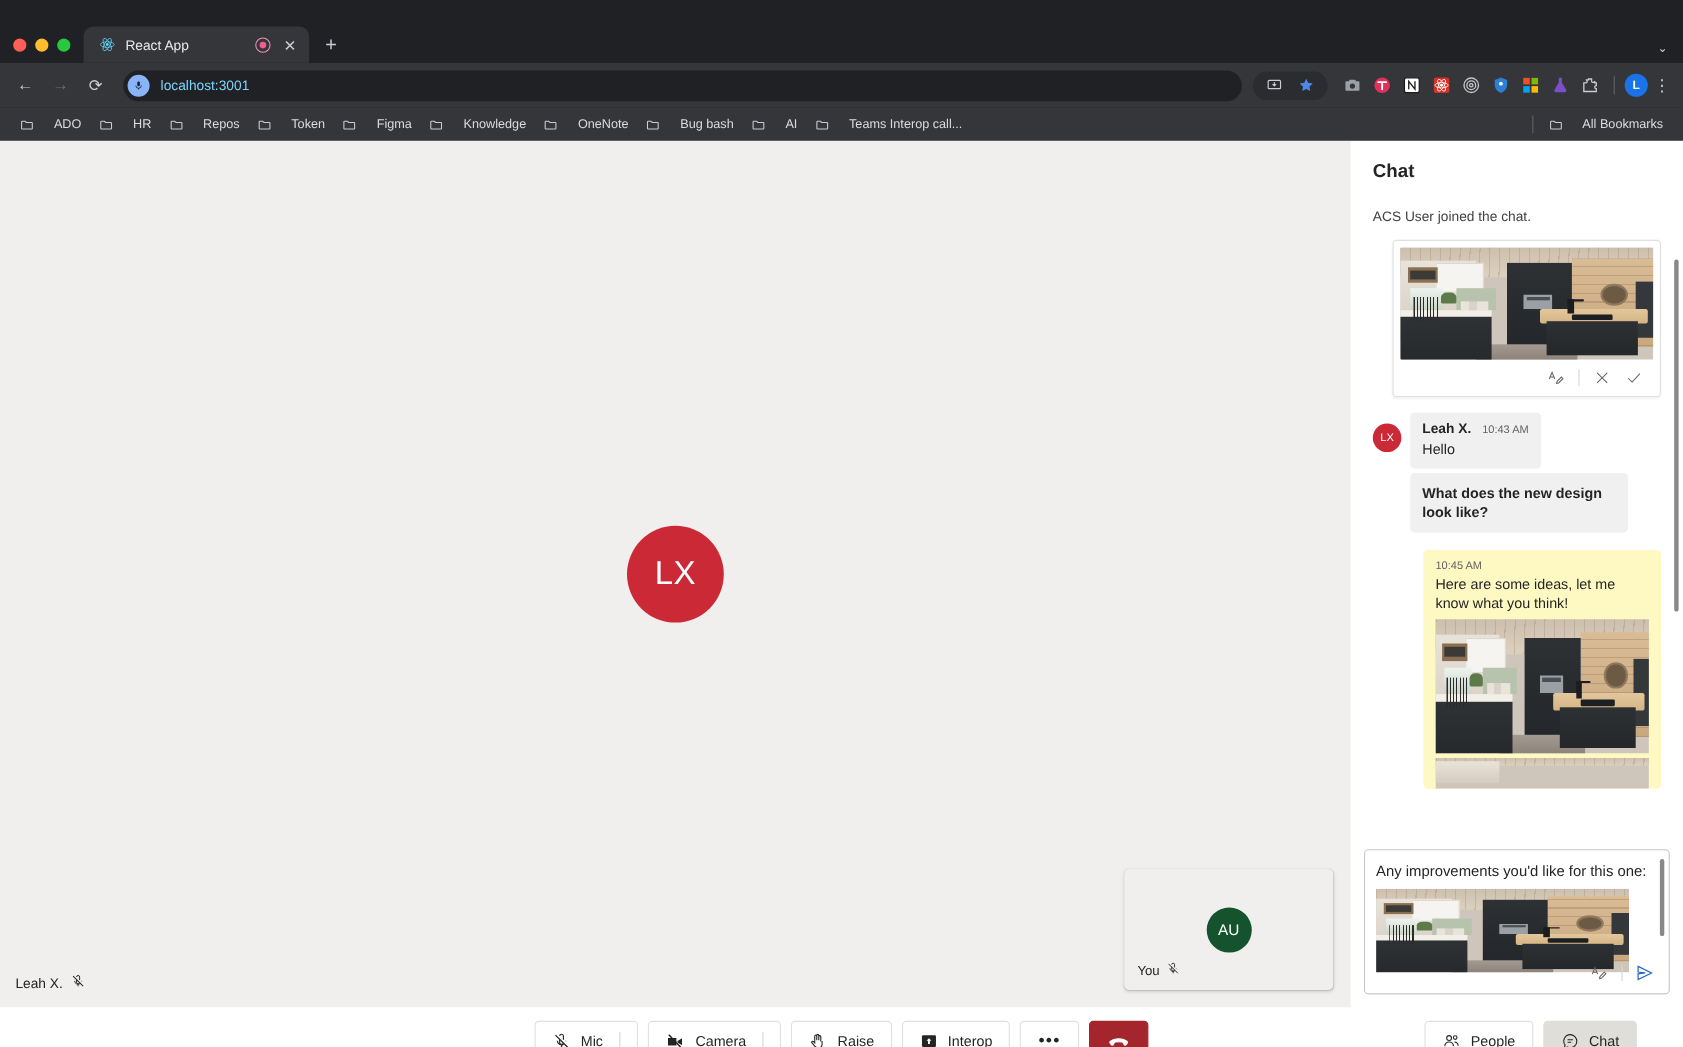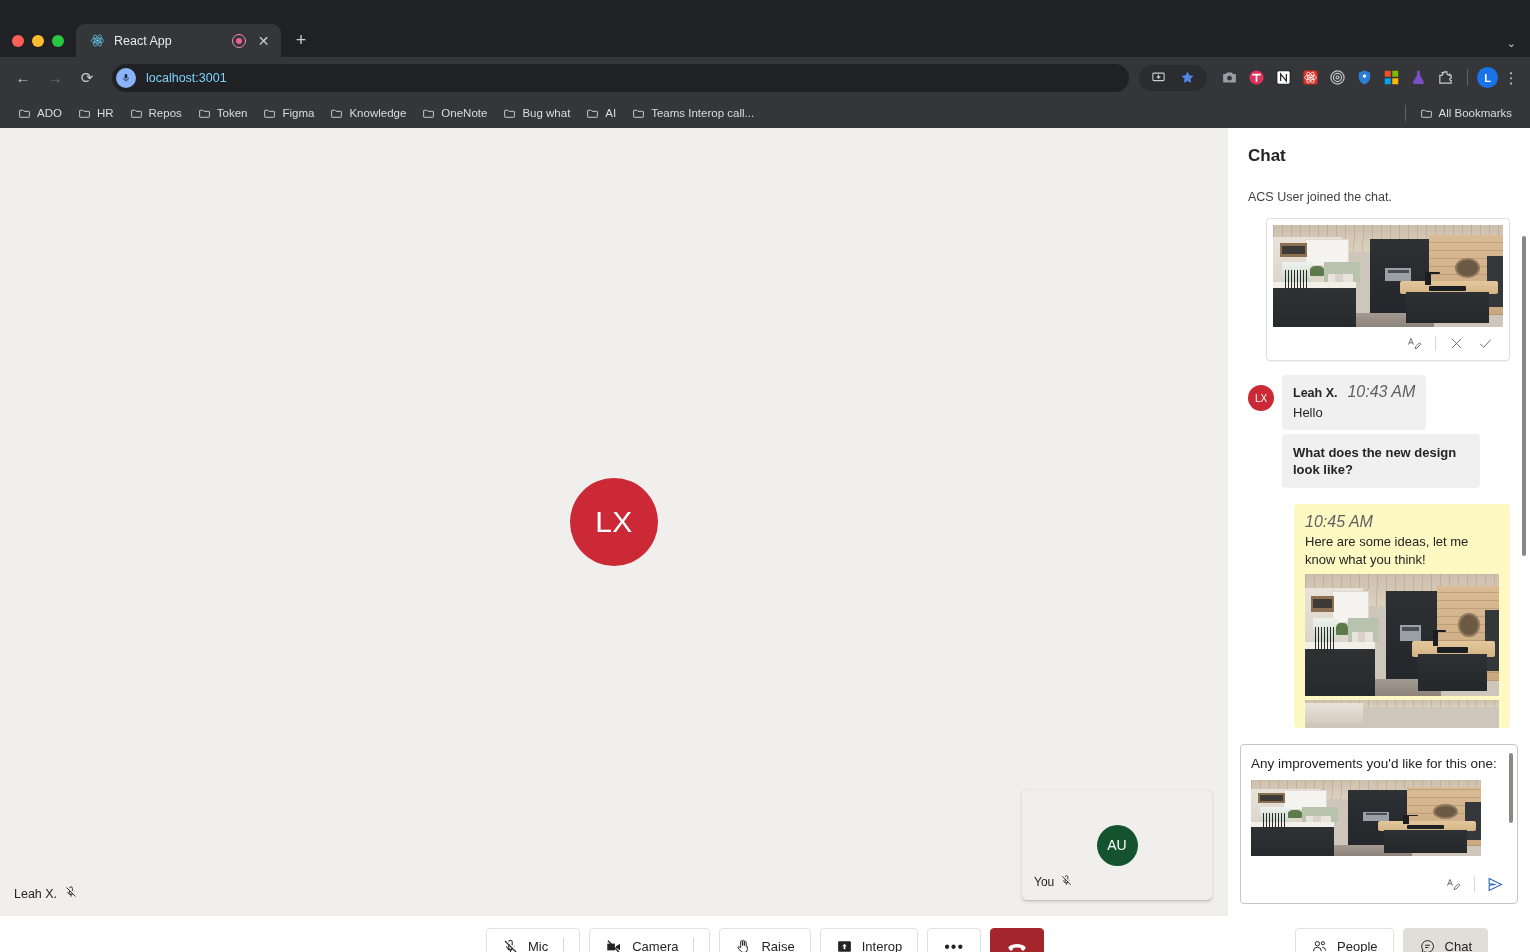--- a/index.html
+++ b/index.html
@@ -85,21 +85,21 @@
     width: 21px; height: 21px; border-radius: 50%; background: #1a73e8;
     color: #fff; font-size: 11px; display: flex; align-items: center;
     justify-content: center; font-weight: bold;
   }
   .kebab { color: #c9ccd1; font-size: 15px; width: 22px; text-align: center; letter-spacing: 0; }
 
   .bookmarks {
     height: 30px; background: #35363a; display: flex; align-items: center;
     padding: 0 10px; gap: 0; flex-shrink: 0; font-size: 11.5px; color: #dadce0;
   }
-  .bm { display: flex; align-items: center; gap: 6px; padding: 0 8px; height: 22px; white-space: nowrap; }
+  .bm { display: flex; align-items: center; gap: 18px; padding: 0 8px; height: 22px; white-space: nowrap; }
   .bm-spacer { flex: 1; }
   .bm-sep { width: 1px; height: 16px; background: #5f6368; margin: 0 6px; }
 
   
   .viewport { flex: 1; background: #fff; display: flex; flex-direction: column; overflow: hidden; }
   .app-body { flex: 1; display: flex; min-height: 0; }
 
   
   .stage { flex: 1; background: #f0efee; position: relative; overflow: hidden; }
   .main-tile {
@@ -165,21 +165,21 @@
     width: 26px; height: 26px; border-radius: 50%; background: #cc2936;
     color: #fff; font-size: 10px; display: flex; align-items: center;
     justify-content: center; flex-shrink: 0; margin-top: 10px;
   }
   .bub-in {
     background: #f0f0f0; border-radius: 4px; padding: 8px 11px 9px 11px;
     max-width: 198px;
   }
   .bub-meta { display: flex; align-items: baseline; gap: 10px; margin-bottom: 3px; }
   .b-name { font-size: 12.5px; color: #242424; font-weight: 700; }
-  .b-time { font-size: 16px; color: #616161; font-style: italic; }
+  .b-time { font-size: 10px; color: #616161; }
   .b-text { font-size: 13px; color: #242424; line-height: 1.32; }
 
   .bub-in2 {
     background: #f0f0f0; border-radius: 4px; padding: 10px 11px;
     max-width: 198px; margin: 0 0 16px 34px; font-weight: bold;
   }
 
   .row-out { display: flex; justify-content: flex-end; }
   .bub-out {
     background: #fef9c3; border-radius: 4px; padding: 9px 11px 0 11px;
@@ -191,21 +191,21 @@
 
   .chat-sb {
     position: absolute; right: 4px; top: 60px; width: 4px; height: 320px;
     background: #8a8886; border-radius: 2px;
   }
 
   
   .compose-wrap { padding: 0 12px 12px 12px; }
   .compose {
     border: 1px solid #c7c7c7; border-radius: 4px; background: #fff;
-    padding: 10px 10px 0 10px; position: relative; height: 160px;
+    padding: 10px 10px 0 10px; position: relative; height: 132px;
     display: flex; flex-direction: column; overflow: hidden;
   }
   .compose-text { font-size: 13.5px; color: #242424; line-height: 1.3; }
   .compose-img {
     width: 230px; height: 76px; margin-top: 7px; overflow: hidden; position: relative;
   }
   .compose-bar {
     position: absolute; right: 8px; bottom: 5px;
     display: flex; align-items: center; gap: 2px;
   }
@@ -457,21 +457,21 @@
     <div class="bm">
       <svg viewBox="0 0 24 24" width="13" height="13" fill="none" stroke="#c9ccd1" stroke-width="1.8">
           <path d="M3 7a1 1 0 011-1h5l2 2h9a1 1 0 011 1v9a1 1 0 01-1 1H4a1 1 0 01-1-1z"></path>
         </svg>
       <span>OneNote</span>
     </div>
     <div class="bm">
       <svg viewBox="0 0 24 24" width="13" height="13" fill="none" stroke="#c9ccd1" stroke-width="1.8">
           <path d="M3 7a1 1 0 011-1h5l2 2h9a1 1 0 011 1v9a1 1 0 01-1 1H4a1 1 0 01-1-1z"></path>
         </svg>
-      <span>Bug what</span>
+      <span>Bug bash</span>
     </div>
     <div class="bm">
       <svg viewBox="0 0 24 24" width="13" height="13" fill="none" stroke="#c9ccd1" stroke-width="1.8">
           <path d="M3 7a1 1 0 011-1h5l2 2h9a1 1 0 011 1v9a1 1 0 01-1 1H4a1 1 0 01-1-1z"></path>
         </svg>
       <span>AI</span>
     </div>
     <div class="bm">
       <svg viewBox="0 0 24 24" width="13" height="13" fill="none" stroke="#c9ccd1" stroke-width="1.8">
           <path d="M3 7a1 1 0 011-1h5l2 2h9a1 1 0 011 1v9a1 1 0 01-1 1H4a1 1 0 01-1-1z"></path>

